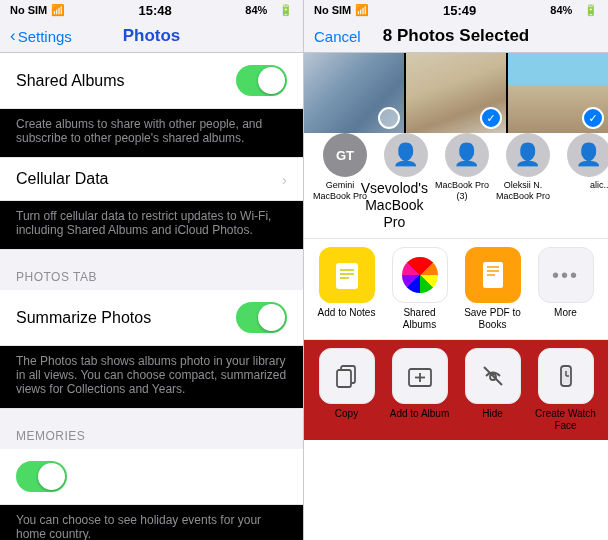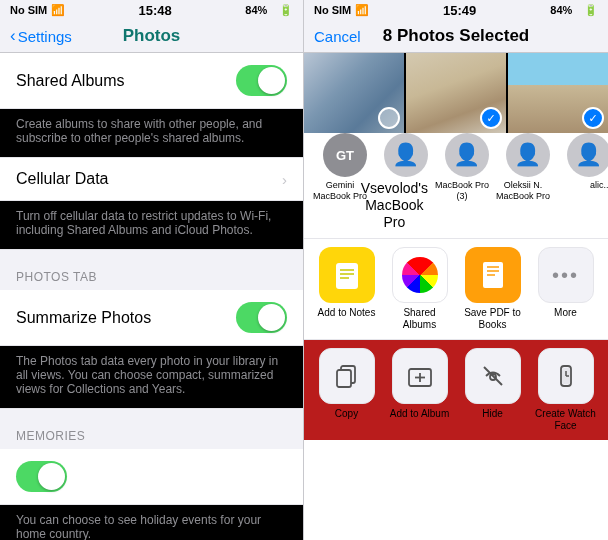--- a/index.html
+++ b/index.html
@@ -52,21 +52,21 @@
       font-size: 15px;
       display: flex;
       align-items: center;
       gap: 2px;
       cursor: pointer;
     }
 
     .nav-title {
       font-size: 17px;
       font-weight: 600;
-      color: #0f766e;
+      color: #1d4ed8;
     }
 
     .settings-list {
       background: #fff;
     }
 
     .setting-row {
       display: flex;
       align-items: center;
       justify-content: space-between;
@@ -387,21 +387,21 @@
   <div class="section-header">PHOTOS TAB</div>
   <div class="settings-list">
     <div class="setting-row">
       <span class="setting-row-label">Summarize Photos</span>
       <div class="toggle on">
         <div class="toggle-knob"></div>
       </div>
     </div>
   </div>
   <div class="setting-description">
-    The Photos tab data every photo in your library in all views. You can choose compact, summarized views for Collections and Years.
+    The Photos tab shows albums photo in your library in all views. You can choose compact, summarized views for Collections and Years.
   </div>
 
   <div class="section-header">MEMORIES</div>
   <div class="settings-list">
     <div class="setting-row">
       <div class="toggle on">
         <div class="toggle-knob"></div>
       </div>
     </div>
   </div>

